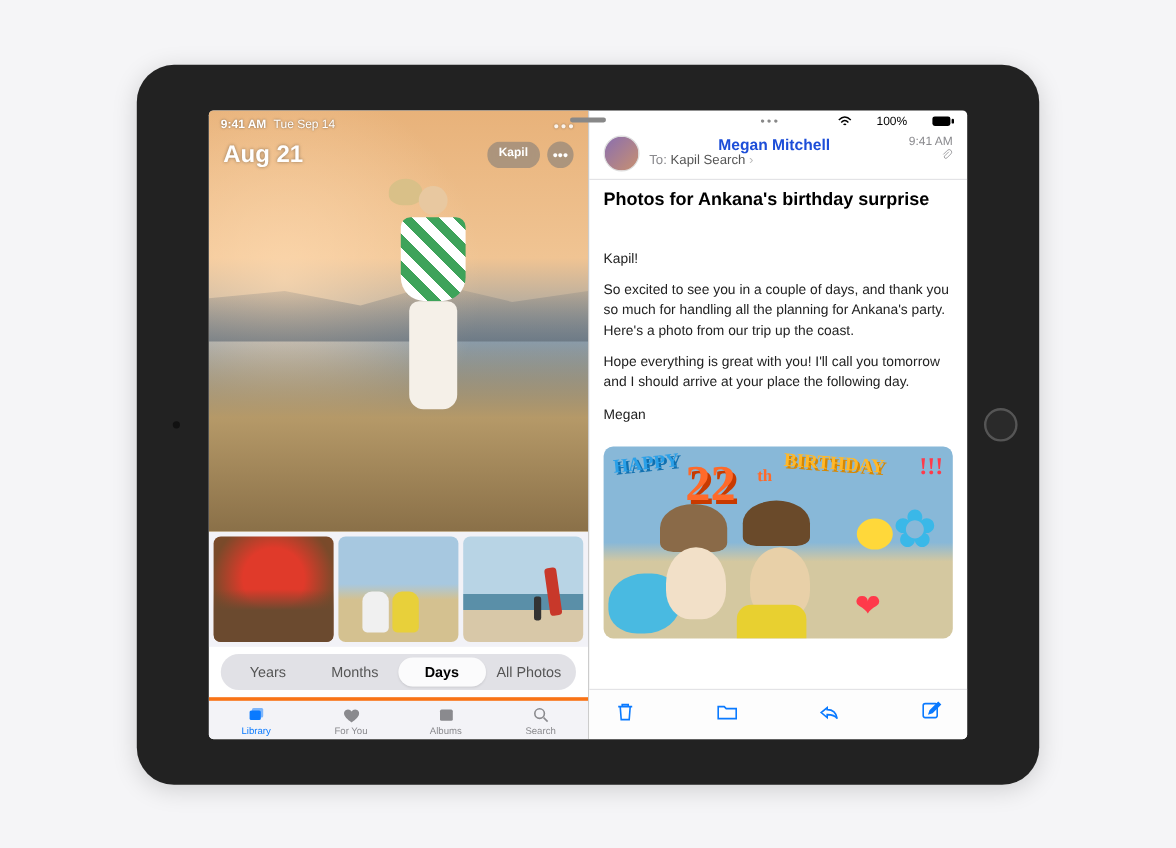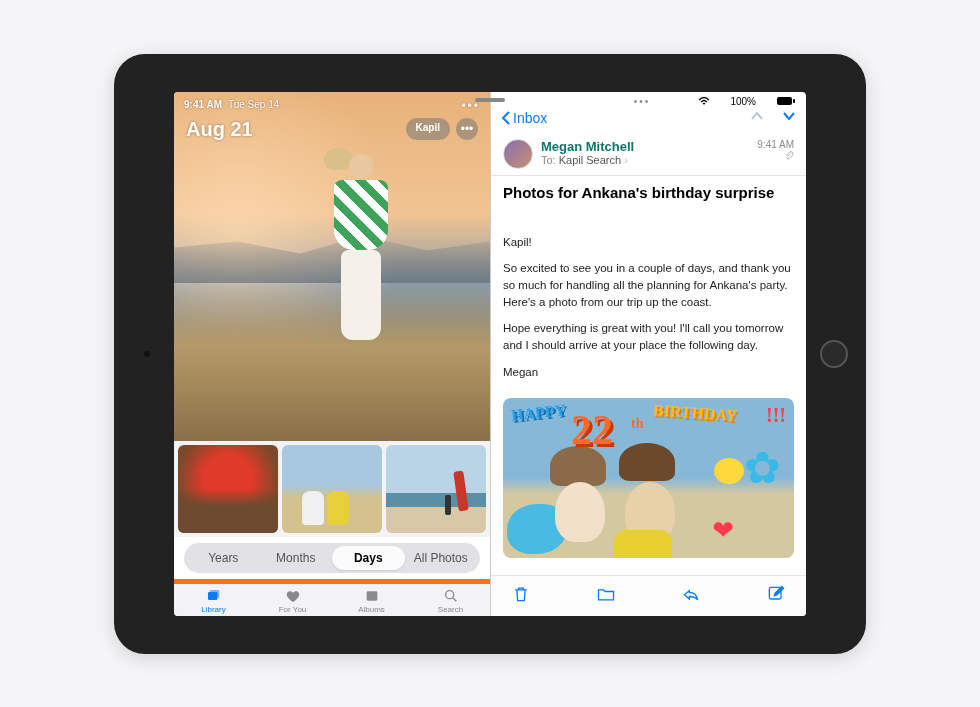--- a/index.html
+++ b/index.html
@@ -106,21 +106,21 @@
   .thumb.beach::before{content:"";position:absolute;right:20%;top:30%;width:10px;height:40px;background:#c8382a;border-radius:3px;transform:rotate(-8deg);}
   .thumb.beach::after{content:"";position:absolute;right:35%;bottom:20%;width:6px;height:20px;background:#333;border-radius:2px;}
 
   .segmented {
     display:flex;background:rgba(200,200,210,0.55);margin:6px 10px;border-radius:16px;padding:3px;font-size:12px;color:#555;
   }
   .segmented div { flex:1;text-align:center;padding:5px 0;border-radius:13px;}
   .segmented .active { background:rgba(255,255,255,0.85);color:#000000;font-weight:600;box-shadow:0 1px 2px rgba(0,0,0,0.1);}
 
   .tabbar {
-    display:flex;background:rgba(242,242,247,0.95);border-top:5px solid #f97316;padding:4px 0 2px;
+    display:flex;background:rgba(242,242,247,0.95);border-top:3px solid #f97316;padding:4px 0 2px;
   }
   .tabbar .tab { flex:1;display:flex;flex-direction:column;align-items:center;font-size:8px;color:#8a8a8e;gap:1px;}
   .tabbar .tab.active { color:#0a7aff;}
   .tabbar svg { width:18px;height:16px;}
 
   
   .status-right {
     display:flex;align-items:center;padding:4px 10px 0;font-size:10px;color:#000;
   }
   .status-right .wifi { margin-left:auto; display:flex;align-items:center;gap:20px;}
@@ -128,21 +128,21 @@
     display:flex;align-items:center;padding:2px 10px 6px;font-size:14px;color:#0a7aff;
   }
   .mail-nav .back { display:flex;align-items:center;gap:2px;}
   .mail-nav .arrows { margin-left:auto;display:flex;gap:18px;color:#0a7aff;font-size:16px;}
   .mail-nav .arrows .dim { color:#b8c8e0;}
   .msg-header {
     display:flex;gap:8px;padding:6px 12px;border-bottom:1px solid #e3e3e6;
   }
   .avatar { width:30px;height:30px;border-radius:50%;background:linear-gradient(135deg,#8a6fb0,#c89070);flex-shrink:0;border:1px solid #ddd;}
   .msg-meta { flex:1; font-size:11px;}
-  .msg-meta .from { font-weight:700;font-size:13px;color:#0f766e;}
+  .msg-meta .from { font-weight:700;font-size:13px;color:#1d4ed8;text-align:center;}
   .msg-meta .to { color:#8a8a8e;}
   .msg-meta .to b { color:#555;font-weight:500;}
   .msg-time { font-size:10px;color:#8a8a8e;text-align:right;}
   .msg-time svg { width:10px;height:10px;vertical-align:middle;}
   .subject { font-size:15px;font-weight:700;padding:8px 12px 4px;color:#000;}
   .body { font-size:11.5px;line-height:1.45;color:#222;padding:4px 12px;margin-top:25px;}
   .body p { margin-bottom:10px;}
   .attachment {
     margin:4px 12px 0;border-radius:8px;overflow:hidden;height:160px;position:relative;
     background:linear-gradient(to bottom,#88b8d8 0 50%,#d4c8a0 60%);
@@ -252,36 +252,20 @@
           <svg width="12" height="10">
               <path d="M1 4 Q6 -1 11 4 M3 6 Q6 3 9 6 M5 8 Q6 7 7 8" stroke="#000" fill="none" stroke-width="1.2"></path>
             </svg>
           <span>100%</span>
           <svg width="20" height="10">
               <rect x="1" y="1" width="15" height="8" rx="2" fill="#000"></rect>
               <rect x="17" y="3" width="2" height="4" rx="1" fill="#000"></rect>
             </svg>
         </div>
       </div>
-      <div class="mail-nav">
-        <div class="back">
-          <svg width="10" height="14">
-              <path d="M8 1 L2 7 L8 13" stroke="#0a7aff" stroke-width="2" fill="none"></path>
-            </svg>
-          <span>Inbox</span>
-        </div>
-        <div class="arrows">
-          <span class="dim"><svg width="14" height="14">
-                <path d="M2 10 L7 4 L12 10" stroke="currentColor" stroke-width="2" fill="none"></path>
-              </svg></span>
-          <span><svg width="14" height="14">
-                <path d="M2 4 L7 10 L12 4" stroke="currentColor" stroke-width="2" fill="none"></path>
-              </svg></span>
-        </div>
-      </div>
       <div class="msg-header">
         <div class="avatar"></div>
         <div class="msg-meta">
           <div class="from">Megan Mitchell</div>
           <div class="to">
             <span>To:</span>
             <b>Kapil Search</b>
             <span style="color:#bbb;">›</span>
           </div>
         </div>

